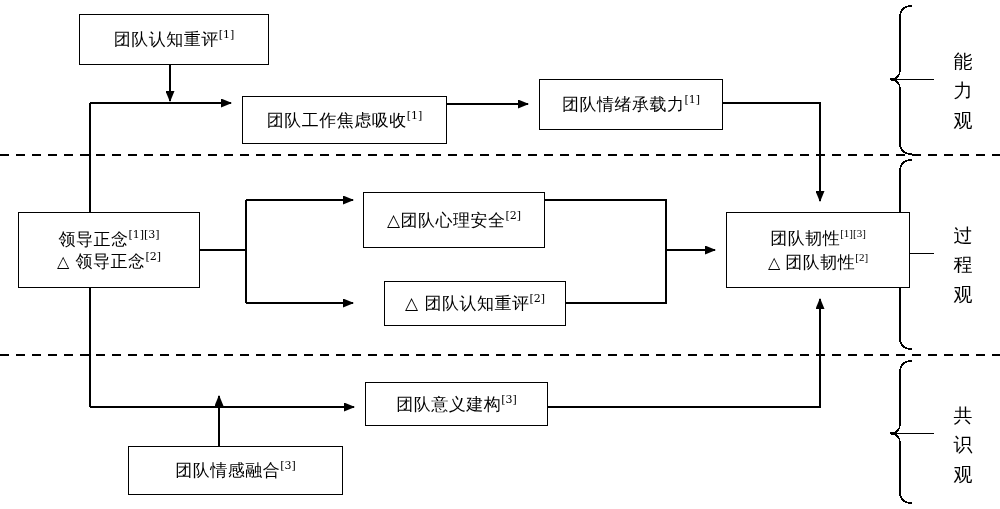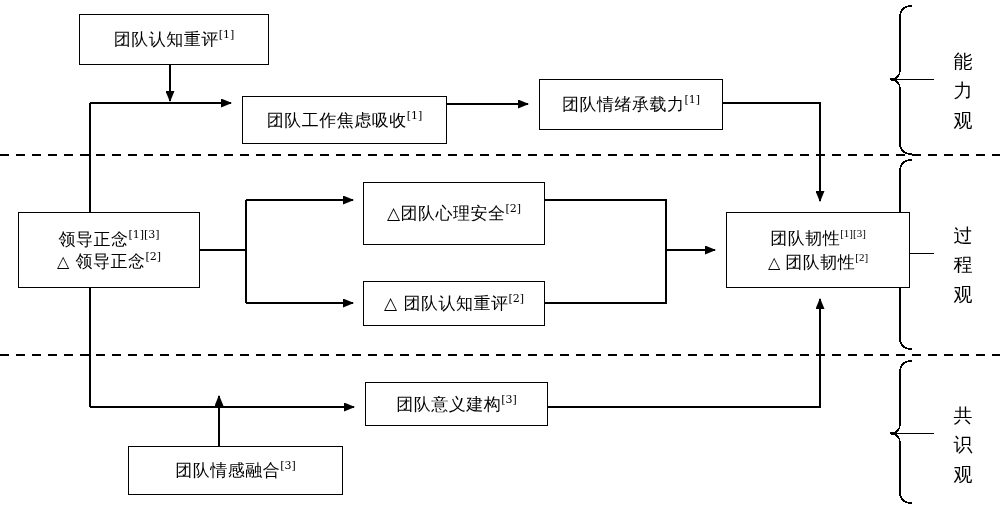--- a/index.html
+++ b/index.html
@@ -101,25 +101,25 @@
 
   <div class="nodebox" style="left:539px;top:79px;width:184px;height:51px;">
     <span class="ln"><span>团队情绪承载力</span><span class="sup">[1]</span></span>
   </div>
 
   <div class="nodebox" style="left:2px;top:212px;width:182px;height:76px;margin-left:16px;">
     <span class="ln"><span>领导正念</span><span class="sup">[1][3]</span></span>
     <span class="ln"><span class="tri">△&nbsp;</span><span>领导正念</span><span class="sup">[2]</span></span>
   </div>
 
-  <div class="nodebox" style="left:363px;top:182px;width:182px;height:63px;">
+  <div class="nodebox" style="left:363px;top:192px;width:182px;height:56px;">
     <span class="ln"><span>△团队心理安全</span><span class="sup">[2]</span></span>
   </div>
 
-  <div class="nodebox" style="left:363px;top:281px;width:182px;height:45px;">
+  <div class="nodebox" style="left:384px;top:281px;width:182px;height:45px;">
     <span class="ln"><span>△ 团队认知重评</span><span class="sup">[2]</span></span>
   </div>
 
   <div class="nodebox" style="left:726px;top:212px;width:184px;height:76px;font-family:Liberation Serif, serif;">
     <span class="ln"><span>团队韧性</span><span class="sup">[1][3]</span></span>
     <span class="ln"><span class="tri">△&nbsp;</span><span>团队韧性</span><span class="sup">[2]</span></span>
   </div>
 
   <div class="nodebox" style="left:365px;top:382px;width:183px;height:44px;">
     <span class="ln"><span>团队意义建构</span><span class="sup">[3]</span></span>

